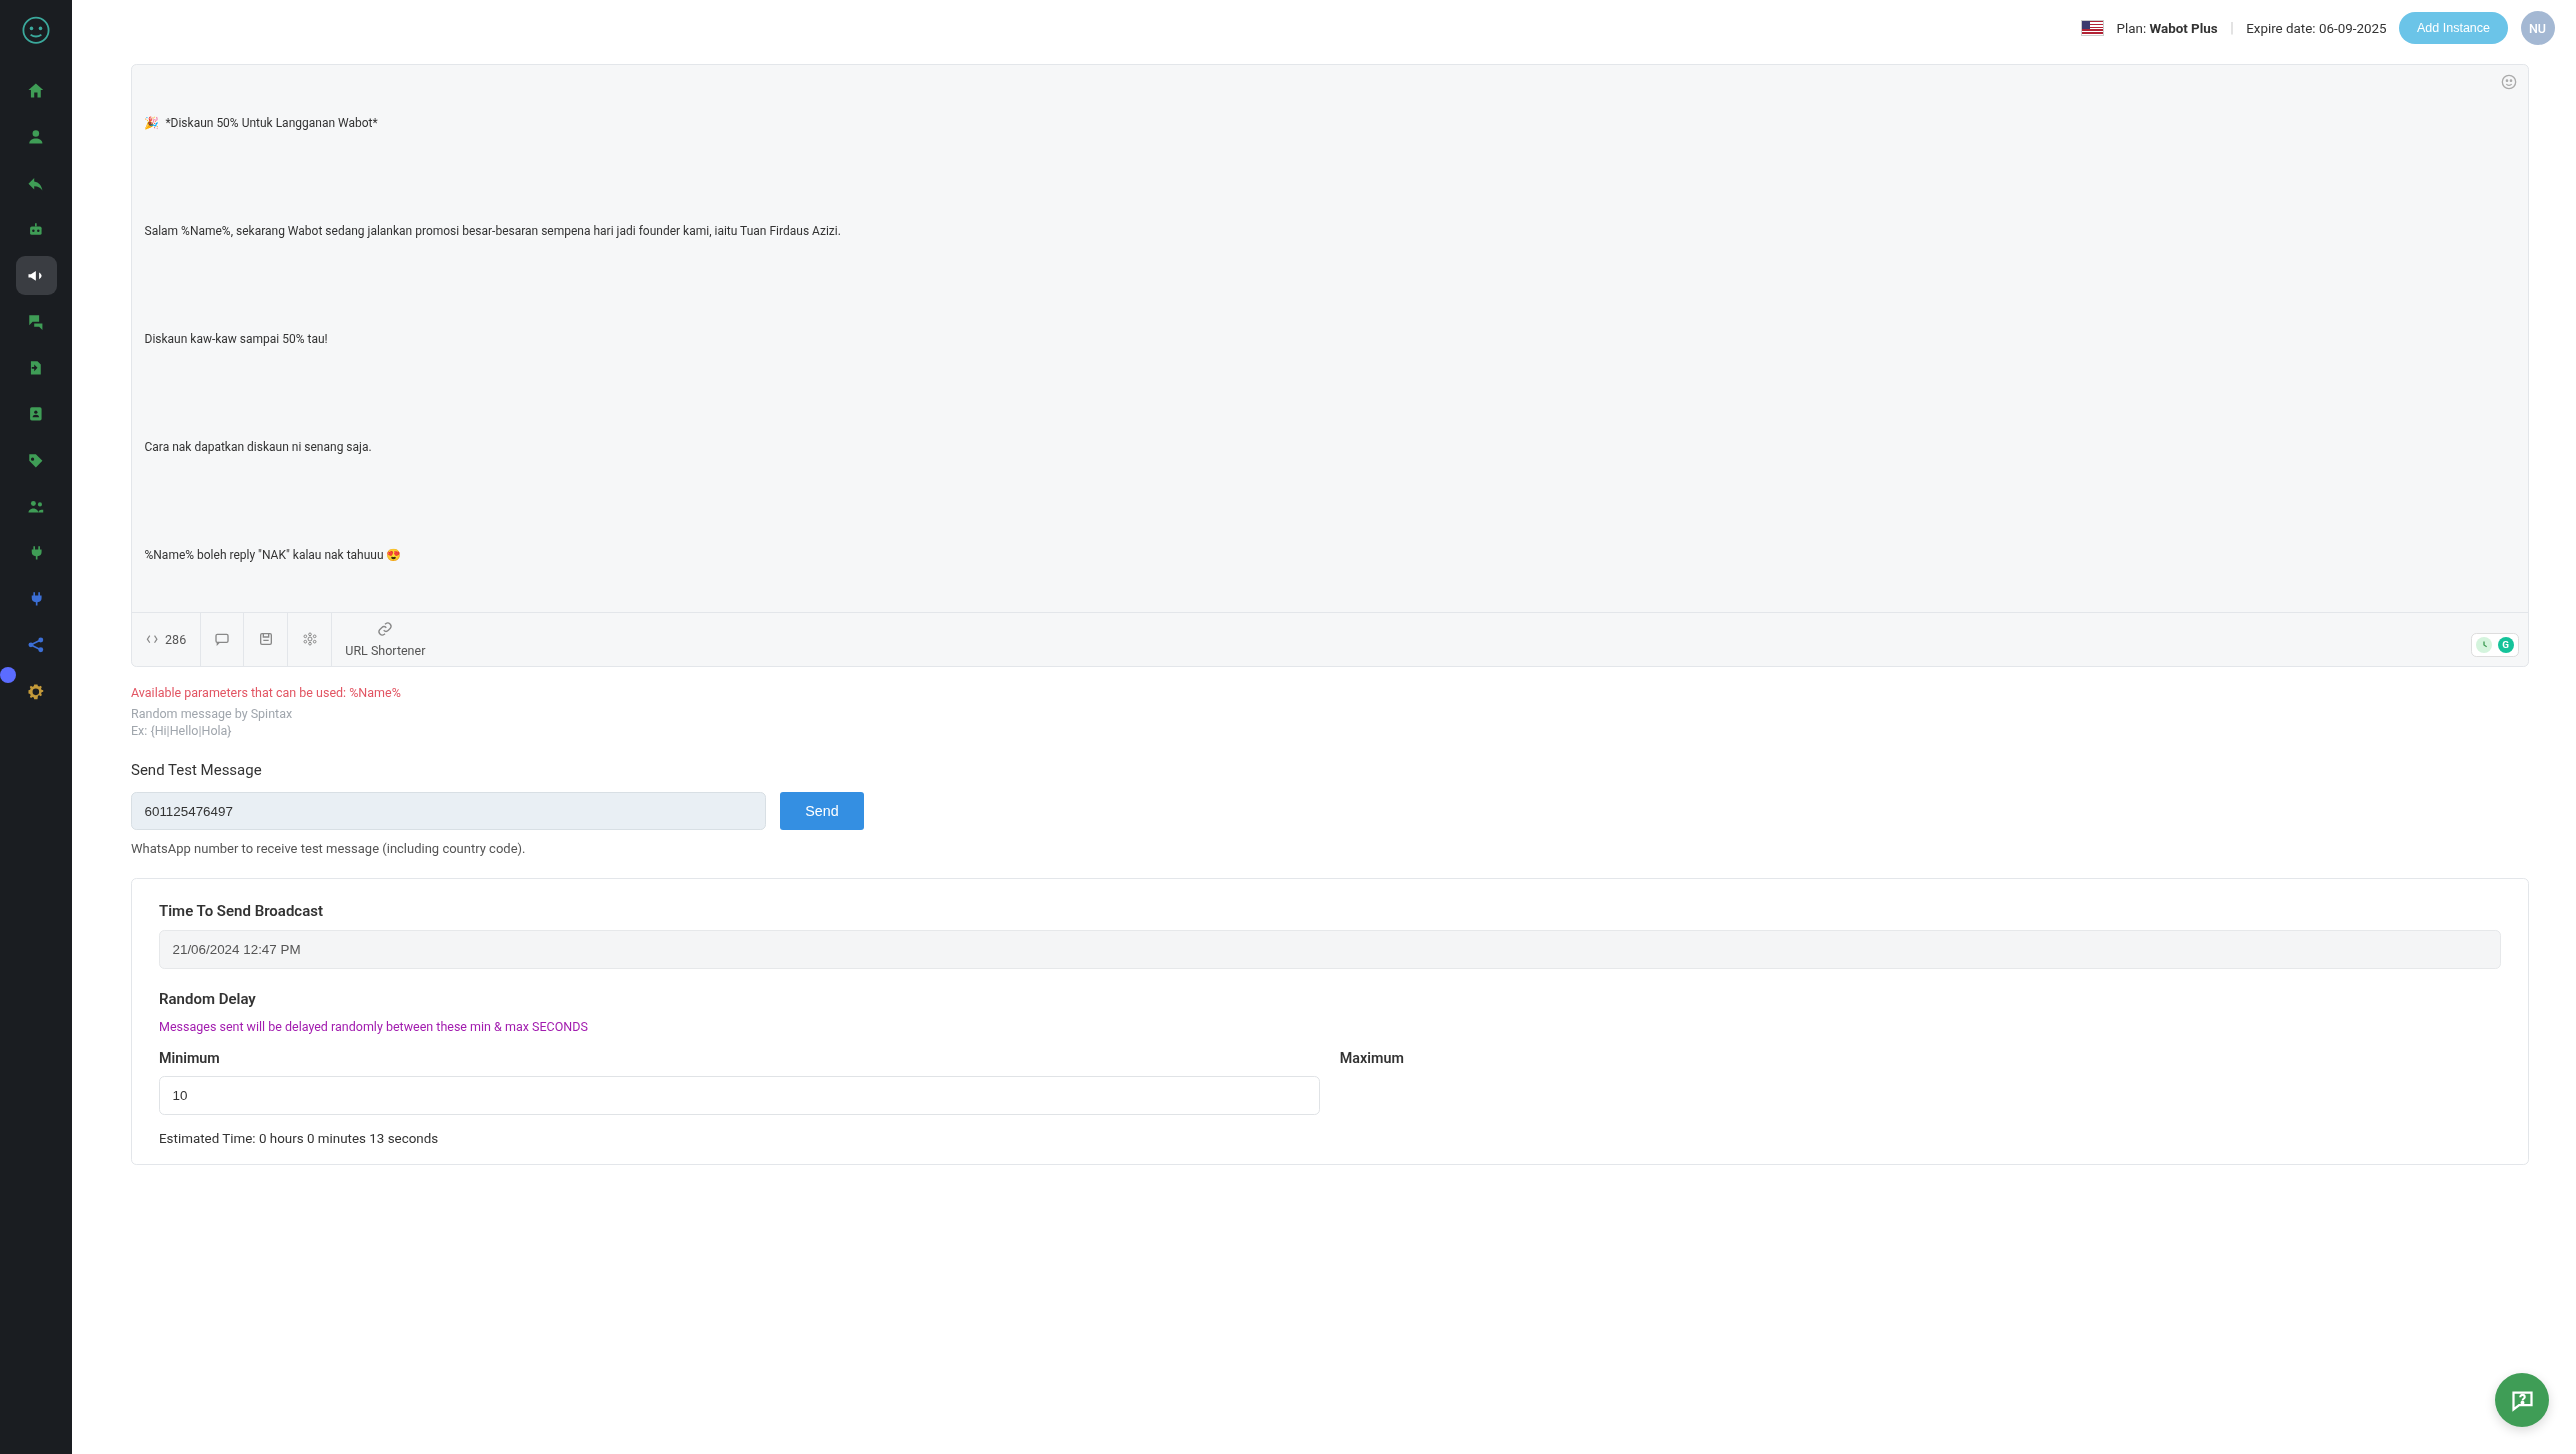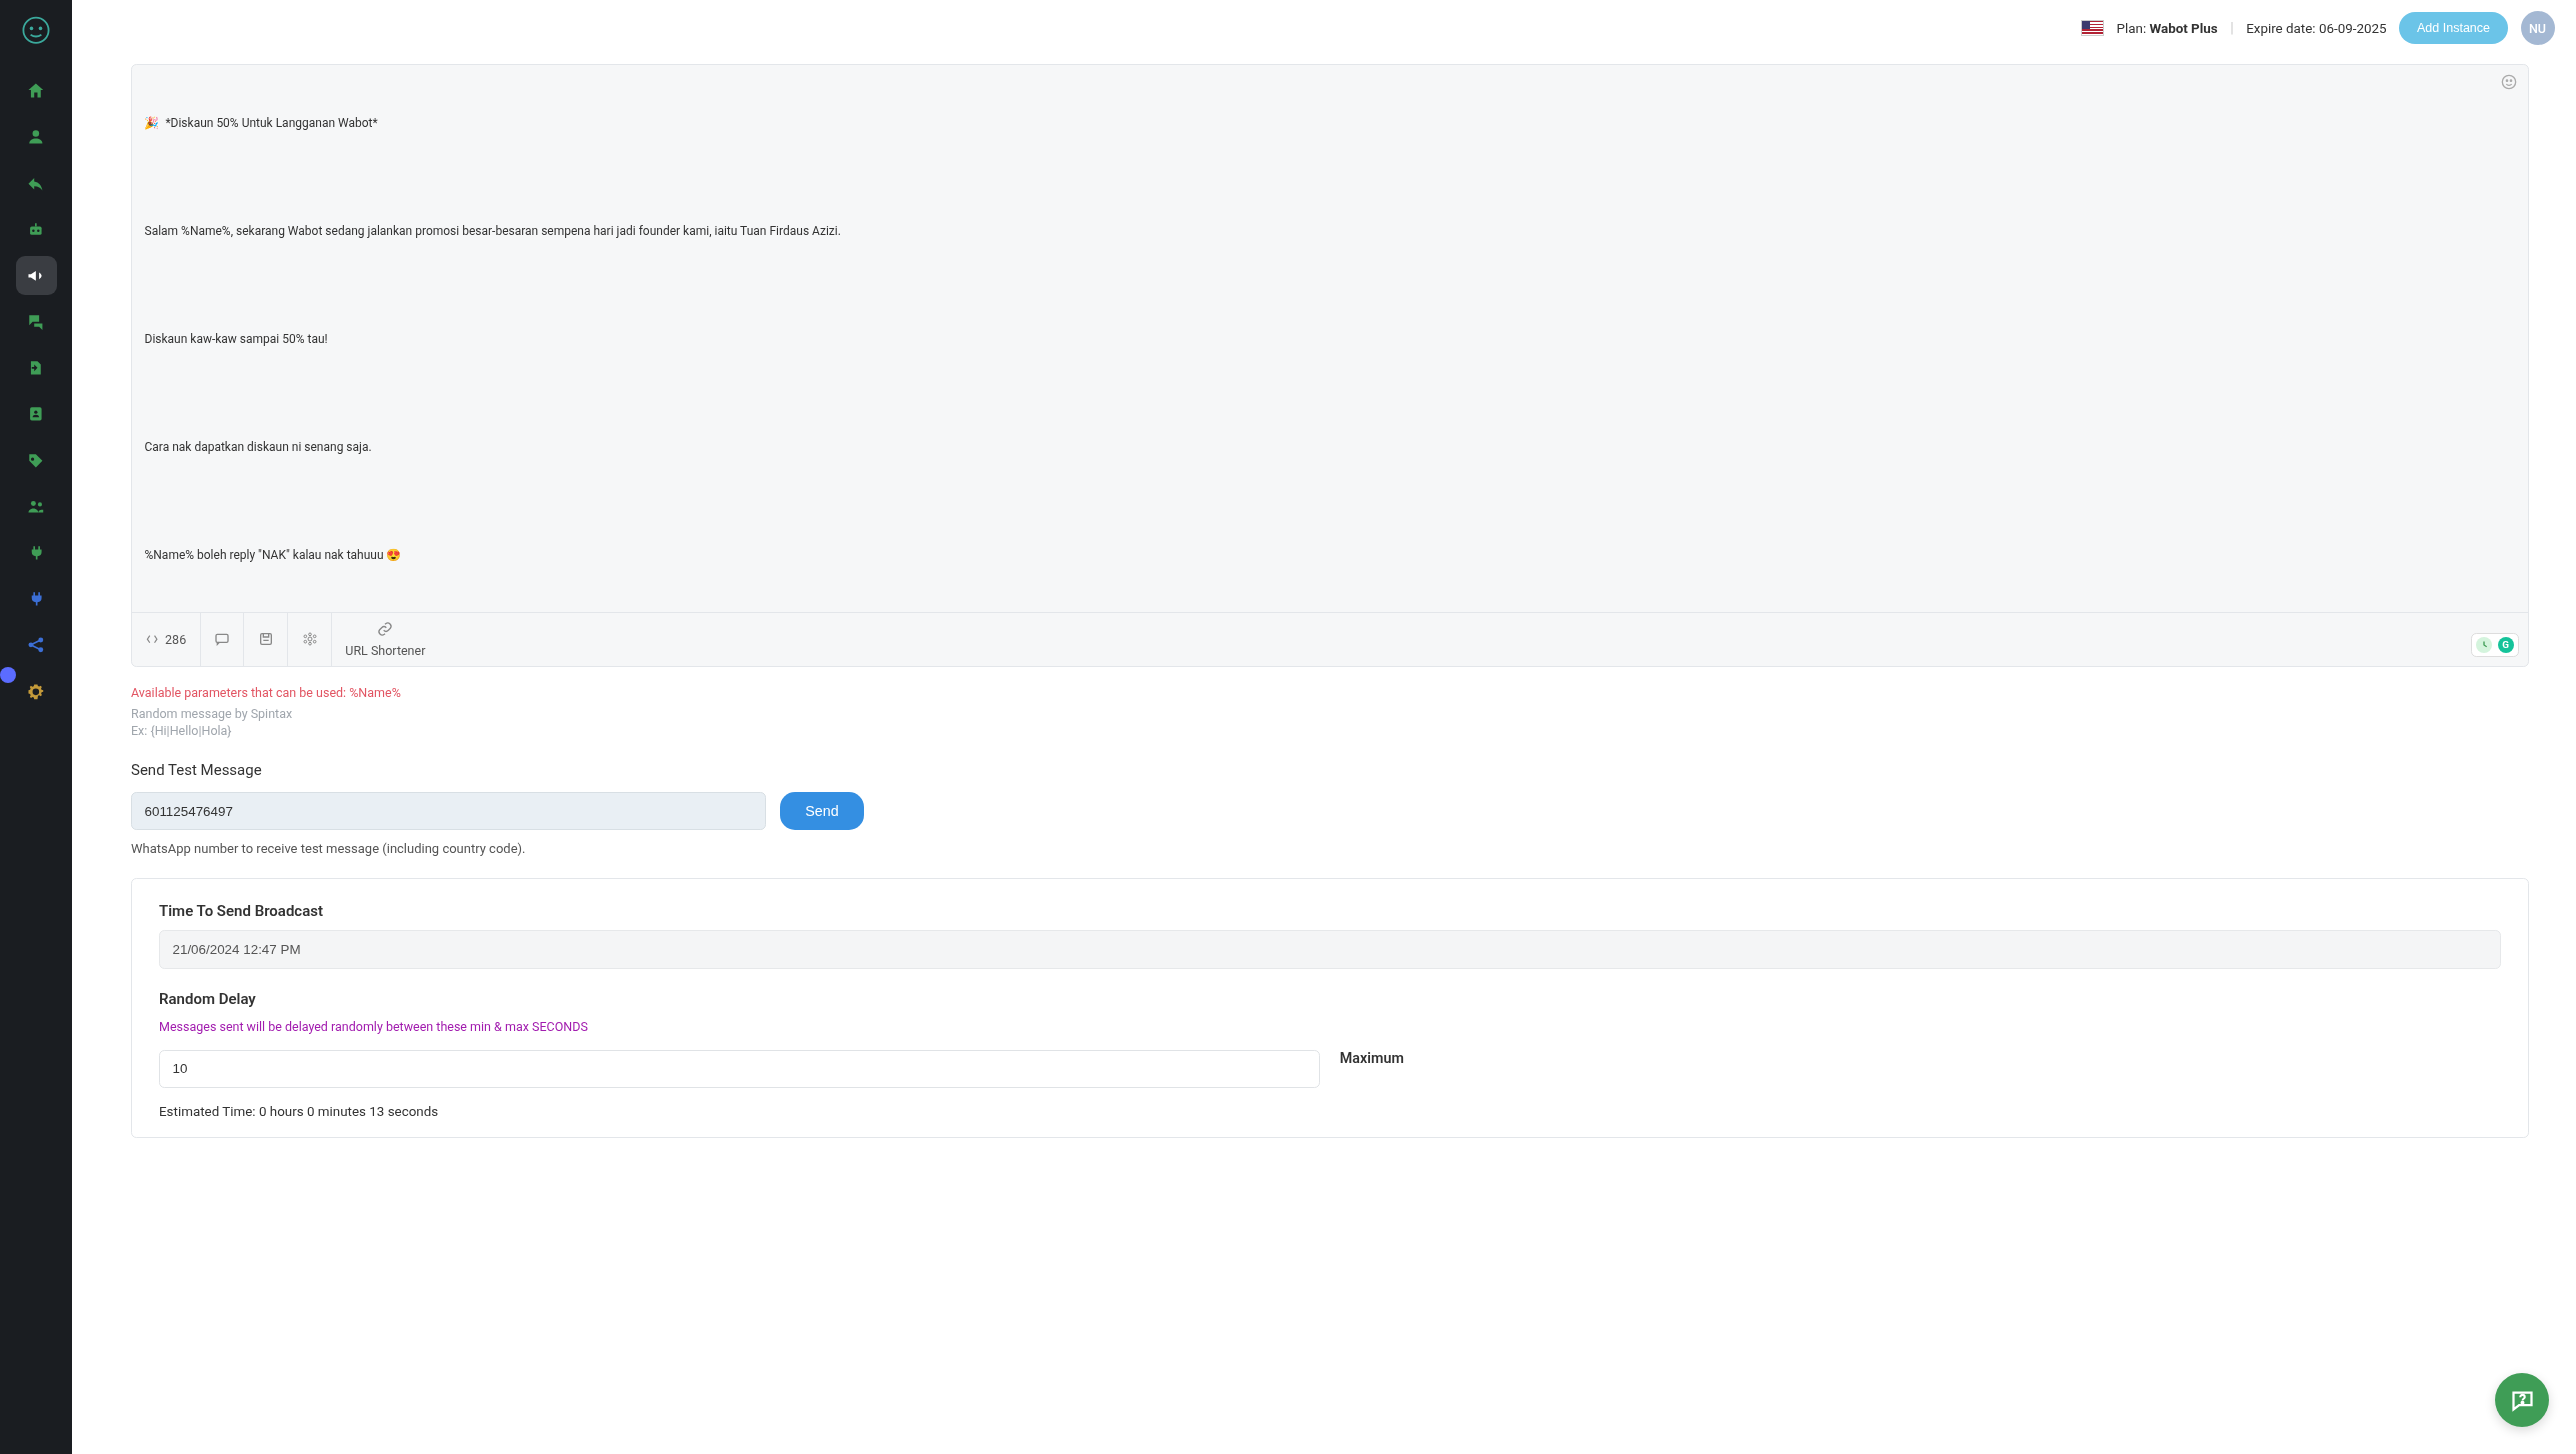--- a/index.html
+++ b/index.html
@@ -34,21 +34,21 @@
 .editor-toolbar .tb-item { padding: 8px 13.4px; border-right: 0.9px solid #e3e6ea; display: flex; align-items: center; gap: 5.4px; cursor: pointer; font-size: 12.5px; color: #555; }
 .editor-toolbar .tb-item:last-child { border-right: none; flex-direction: column; }
 
 .hint-red { color: #e25563; font-size: 12.5px; margin-top: 18px; }
 .hint-grey { color: #a0a6ad; font-size: 12.5px; margin-top: 5.4px; line-height: 1.4; }
 
 .section-label { font-size: 15px; font-weight: 400; color: #333; margin-top: 21.5px; margin-bottom: 12.5px; }
 
 .test-row { display: flex; gap: 14.3px; align-items: stretch; }
 .test-input { flex: 0 0 635px; max-width: 635px; background: #e9eff4; border: 0.9px solid #d8dfe4; border-radius: 5.4px; padding: 10.7px 12.5px; font-size: 13.4px; color: #333; }
-.send-btn { background: #348fe2; color: #fff; border: none; border-radius: 15px; padding: 0 25px; font-size: 14.3px; cursor: pointer; }
+.send-btn { background: #348fe2; color: #fff; border: none; border-radius: 3px; padding: 0 25px; font-size: 14.3px; cursor: pointer; }
 .help-text { font-size: 13px; color: #555; margin-top: 10.7px; }
 
 .card { border: 0.9px solid #e3e6ea; border-radius: 5.4px; padding: 23px 27px 18px; margin-top: 21.5px; }
 .card-label { font-size: 15px; font-weight: 600; color: #333; margin-bottom: 10.7px; }
 .card-input { width: 100%; background: #f4f5f6; border: 0.9px solid #e6e8ea; border-radius: 5.4px; padding: 10.7px 12.5px; font-size: 13.4px; color: #555; }
 .card-sub { color: #a21caf; font-size: 12.5px; margin-top: 5.4px; margin-bottom: 16px; }
 
 .delay-row { display: flex; gap: 19.7px; }
 .delay-col { flex: 1; }
 .num-input { width: 100%; border: 0.9px solid #e0e3e6; border-radius: 5.4px; padding: 10.7px 12.5px; font-size: 13.4px; color: #333; background: #fff; }
@@ -245,20 +245,21 @@
 
     <div class="card">
       <div class="card-label">Time To Send Broadcast</div>
       <input class="card-input" readonly="" value="21/06/2024 12:47 PM" style="">
 
       <div class="card-label" style="margin-top:21.5px">Random Delay</div>
       <div class="card-sub">Messages sent will be delayed randomly between these min &amp; max SECONDS</div>
 
       <div class="delay-row">
         <div class="delay-col">
+          <div class="card-label" style="font-size:14.3px;margin-bottom:10.7px">Minimum</div>
           <input class="num-input" value="10" style="">
         </div>
         <div class="delay-col">
           <div class="card-label" style="font-size:14.3px;margin-bottom:10.7px">Maximum</div>
         </div>
       </div>
 
       <div class="est">Estimated Time: 0 hours 0 minutes 13 seconds</div>
     </div>
 

